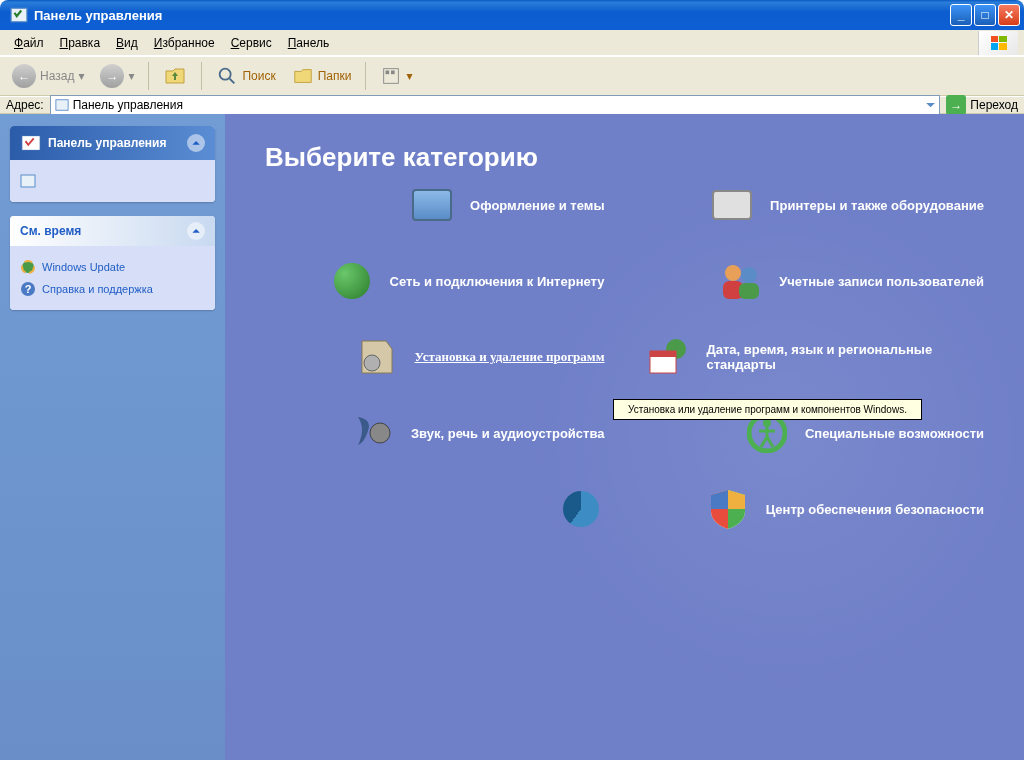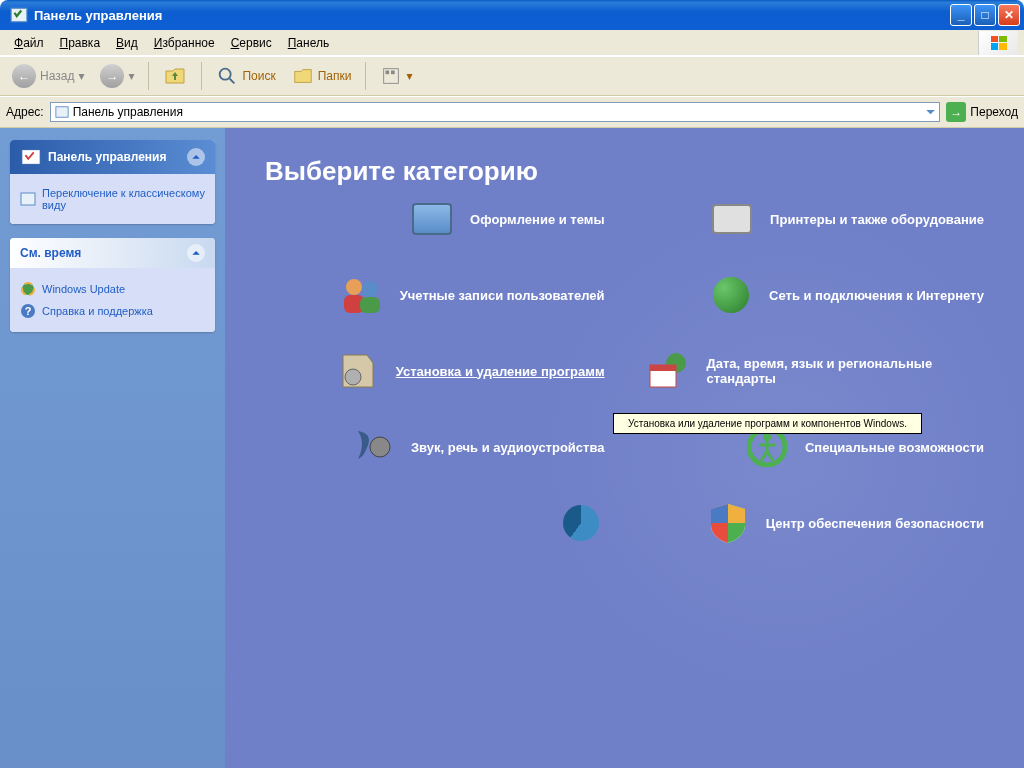--- a/index.html
+++ b/index.html
@@ -24,21 +24,21 @@
 .toolbar { height: 40px; background: #ece9d8; border-top: 1px solid #fff; border-bottom: 1px solid #d0cba8; display: flex; align-items: center; padding: 0 6px; gap: 4px; }
 .tb-btn { display: flex; align-items: center; gap: 4px; padding: 4px 6px; font-size: 12px; color: #888; }
 .tb-btn.enabled { color: #a16207; }
 .tb-icon { width: 24px; height: 24px; border-radius: 50%; display: flex; align-items: center; justify-content: center; }
 .tb-back .tb-icon { background: linear-gradient(to bottom, #d0d0d0, #a0a0a0); color: #fff; }
 .tb-fwd .tb-icon { background: linear-gradient(to bottom, #d0d0d0, #a0a0a0); color: #fff; }
 .tb-up { width: 24px; height: 24px; }
 .tb-sep { width: 1px; height: 28px; background: #c0c0a8; margin: 0 4px; }
 
 
-.addressbar { height: 32px; background: #ece9d8; border-top: 1px solid #fff; border-bottom: 1px solid #d0cba8; display: flex; align-items: center; padding: 0 6px; gap: 6px; font-size: 12px; }
+.addressbar { height: 18px; background: #ece9d8; border-top: 1px solid #fff; border-bottom: 1px solid #d0cba8; display: flex; align-items: center; padding: 0 6px; gap: 6px; font-size: 12px; }
 .addr-input { flex: 1; display: flex; align-items: center; background: #fff; border: 1px solid #7f9db9; height: 20px; padding: 0 4px; gap: 4px; }
 .addr-input-icon { width: 14px; height: 14px; }
 .go-btn { display: flex; align-items: center; gap: 4px; }
 .go-icon { width: 20px; height: 20px; background: #4caf50; border-radius: 3px; display: flex; align-items: center; justify-content: center; color: #fff; font-size: 12px; }
 
 
 .content { display: flex; height: calc(768px - 30px - 26px - 40px - 26px); }
 
 
 .sidebar { width: 225px; background: linear-gradient(to bottom, #729cd4 0%, #6a8fc8 100%); padding: 12px 10px; }
@@ -51,21 +51,21 @@
 .task-link { display: flex; align-items: center; gap: 6px; font-size: 11px; color: #215dc6; padding: 3px 0; cursor: pointer; }
 .task-link .link-icon { width: 16px; height: 16px; flex-shrink: 0; }
 
 
 .main { flex: 1; background: #6f7fc8; background-image: radial-gradient(circle at 70% 50%, rgba(255,255,255,0.08) 0%, transparent 40%); padding: 28px 40px; color: #fff; position: relative; }
 .main-title { font-size: 26px; font-weight: bold; margin-bottom: 8px; color: #fff; }
 .categories { display: grid; grid-template-columns: 1fr 1fr; gap: 28px 40px; }
 .cat-item { display: flex; align-items: center; gap: 14px; cursor: pointer; justify-content: flex-end; }
 .cat-icon { width: 48px; height: 48px; flex-shrink: 0; display: flex; align-items: center; justify-content: center; }
 .cat-label { font-size: 13px; font-weight: bold; color: #fff; }
-.cat-label.underlined { text-decoration: underline; }
+.cat-label.underlined { text-decoration: underline; font-family: Liberation Serif, serif; }
 
 
 .tooltip { position: absolute; left: 388px; top: 285px; background: #ffffe1; border: 1px solid #000; padding: 4px 14px; font-size: 10px; color: #000; max-width: 330px; z-index: 10; }
 
 
 .shape-monitor { width: 40px; height: 32px; background: linear-gradient(to bottom, #8bb9e8, #5a8cc7); border: 2px solid #4a6a8a; border-radius: 4px; position: relative; }
 .shape-printer { width: 40px; height: 30px; background: #e0e0e0; border: 2px solid #888; border-radius: 4px; }
 .shape-globe { width: 36px; height: 36px; background: radial-gradient(circle at 30% 30%, #6ac76a, #2a7d2a); border-radius: 50%; }
 .shape-perf { width: 36px; height: 36px; background: conic-gradient(#3d8cc4 0 60%, #1a5a8a 60% 100%); border-radius: 50%; }
 .windows-flag { width: 16px; height: 14px; display: grid; grid-template-columns: 1fr 1fr; grid-template-rows: 1fr 1fr; gap: 1px; }
@@ -171,21 +171,20 @@
             <path d="M6 10l3 4 6-7" stroke="#d04040" fill="none" stroke-width="2"></path>
           </svg>
         <span>Панель управления</span>
         <div class="collapse-btn">⏶</div>
       </div>
       <div class="task-body">
         <div class="task-link">
           <svg class="link-icon" viewBox="0 0 16 16">
               <rect x="1" y="2" width="14" height="12" fill="#e8f0f8" stroke="#5a8cc7"></rect>
             </svg>
-          <span>Переключение к классическому виду</span>
         </div>
       </div>
     </div>
 
     <div class="task-panel">
       <div class="task-header secondary">
         <span>См. время</span>
         <div class="collapse-btn">⏶</div>
       </div>
       <div class="task-body">
@@ -220,35 +219,35 @@
 
       <div class="cat-item">
         <div class="cat-icon">
             <div class="shape-printer"></div>
           </div>
         <span class="cat-label">Принтеры и также оборудование</span>
       </div>
 
       <div class="cat-item">
         <div class="cat-icon">
+            <div class="shape-globe"></div>
+          </div>
+        <span class="cat-label">Сеть и подключения к Интернету</span>
+      </div>
+
+      <div class="cat-item">
+        <div class="cat-icon">
           <svg width="44" height="40" viewBox="0 0 44 40">
               <circle cx="14" cy="12" r="8" fill="#e8a058"></circle>
               <circle cx="30" cy="14" r="8" fill="#5a8cc7"></circle>
               <rect x="4" y="20" width="20" height="18" rx="6" fill="#d04040"></rect>
               <rect x="20" y="22" width="20" height="16" rx="6" fill="#4a9a4a"></rect>
             </svg>
         </div>
         <span class="cat-label">Учетные записи пользователей</span>
-      </div>
-
-      <div class="cat-item">
-        <div class="cat-icon">
-            <div class="shape-globe"></div>
-          </div>
-        <span class="cat-label">Сеть и подключения к Интернету</span>
       </div>
 
       <div class="cat-item">
         <div class="cat-icon">
           <svg width="46" height="40" viewBox="0 0 46 40">
               <path d="M8 4h24l6 8v24H8z" fill="#d4c8a8" stroke="#8a7a50"></path>
               <circle cx="18" cy="26" r="8" fill="#b0b0b0" stroke="#666"></circle>
             </svg>
         </div>
         <span class="cat-label underlined">Установка и удаление программ</span>

